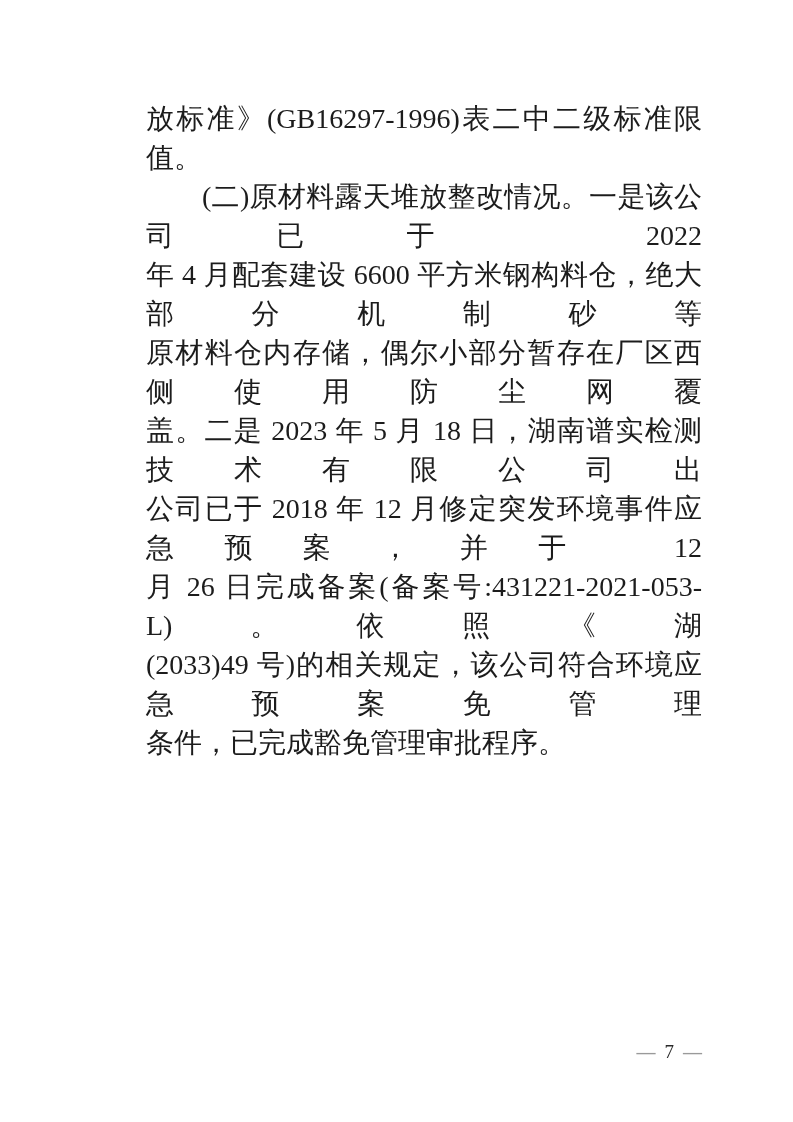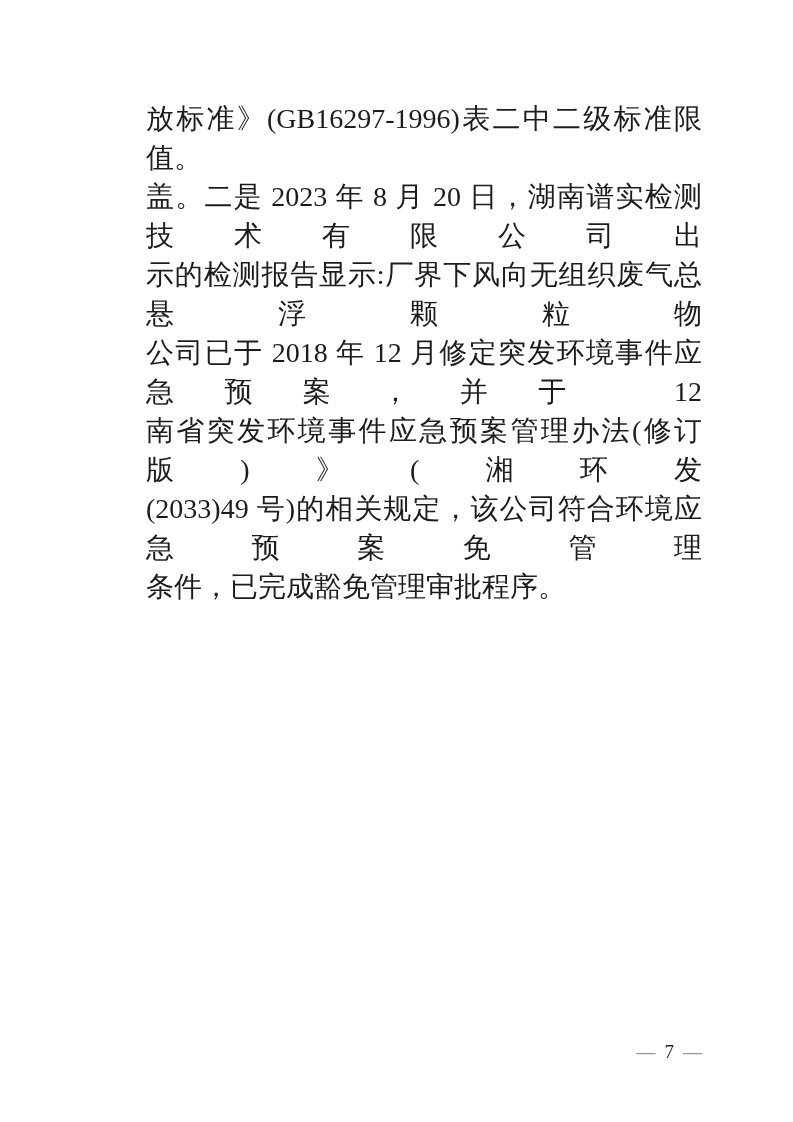--- a/index.html
+++ b/index.html
@@ -52,24 +52,26 @@
     color: #9a9a9a;
     font-weight: bold;
   }
 </style>
 </head>
 <body>
 
 <div class="page">
   <div class="content" id="document-body">
       <div class="line end">放标准》(GB16297-1996)表二中二级标准限值。</div>
-      <div class="line">盖。二是 2023 年 8 月 20 日，湖南谱实检测技术有限公司出</div>
-      <div class="line">示的检测报告显示:厂界下风向无组织废气总悬浮颗粒物</div>
+      <div class="line indent">(二)原材料露天堆放整改情况。一是该公司已于 2022</div>
+      <div class="line">年 4 月配套建设 6600 平方米钢构料仓，绝大部分机制砂等</div>
+      <div class="line">原材料仓内存储，偶尔小部分暂存在厂区西侧使用防尘网覆</div>
+      <div class="line">盖。二是 2023 年 5 月 18 日，湖南谱实检测技术有限公司出</div>
       <div class="line">公司已于 2018 年 12 月修定突发环境事件应急预案，并于 12</div>
-      <div class="line">南省突发环境事件应急预案管理办法(修订版)》(湘环发</div>
+      <div class="line">月 26 日完成备案(备案号:431221-2021-053-L)。依照《湖</div>
       <div class="line">(2033)49 号)的相关规定，该公司符合环境应急预案免管理</div>
       <div class="line end">条件，已完成豁免管理审批程序。</div>
     </div>
   <div class="footer">
     <span class="dash" style="color: rgb(154, 154, 154);">—</span>
     <span class="num">7</span>
     <span class="dash" style="color: rgb(154, 154, 154);">—</span>
   </div>
 </div>
 

